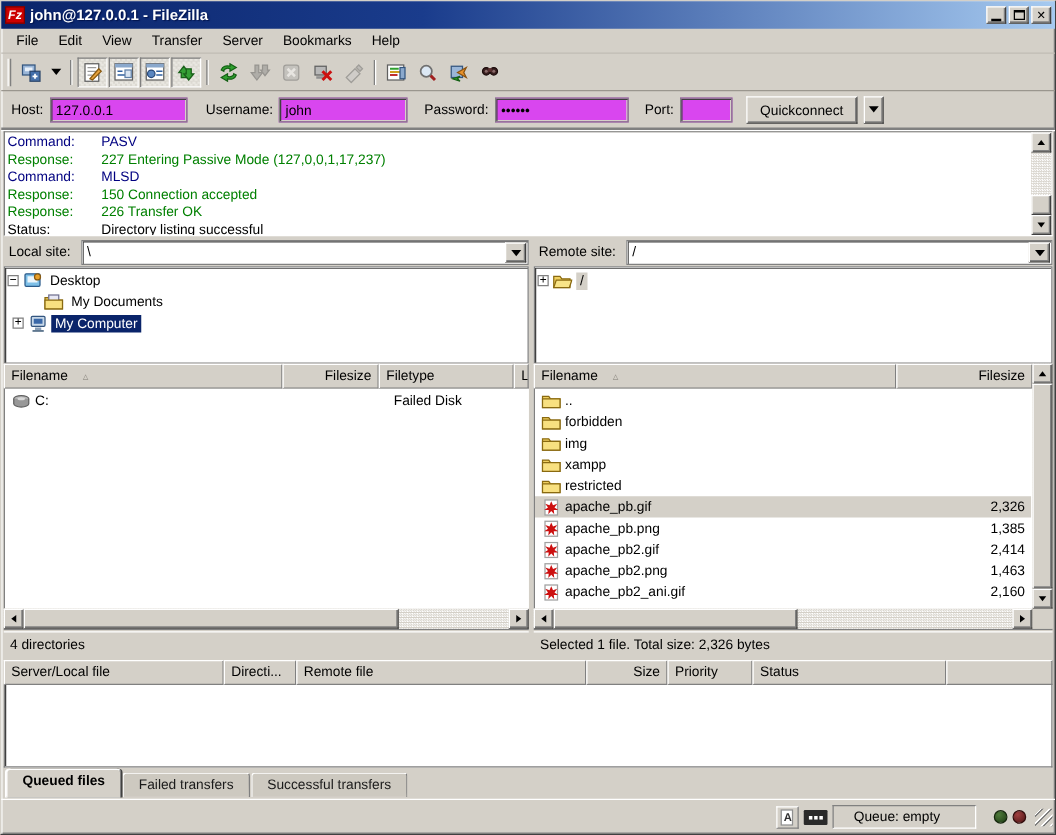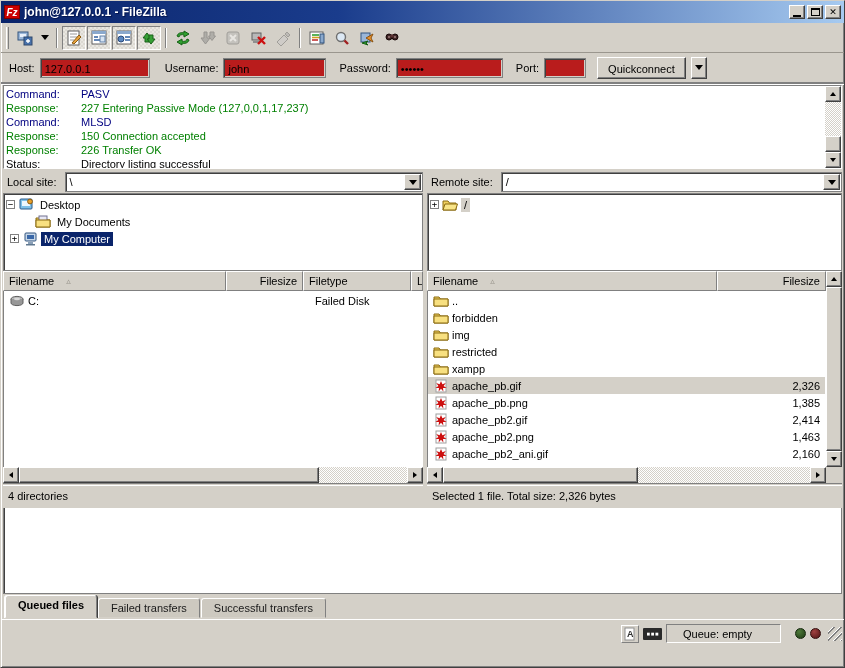--- a/index.html
+++ b/index.html
@@ -41,21 +41,21 @@
   .tb.pressed{ border:1px solid; border-color:#808080 #fff #fff #808080;
     background:repeating-conic-gradient(#e9e7e1 0% 25%, #dcd9d2 0% 50%) 0 0/4px 4px; }
   .tb.narrow{ width:14px; }
   .tbsep{ width:2px; height:20px; margin:0 3px; border-left:1px solid #808080; border-right:1px solid #fff; }
   .tbgrip{ width:3px; height:22px; margin:0 3px 0 1px; border-left:1px solid #fff; border-right:1px solid #808080;}
   .dis{ filter:grayscale(1) opacity(.45); }
   
   .quickbar{ height:31px; flex:0 0 31px; display:flex; align-items:center; gap:5px; padding:0 8px;
     border-bottom:2px solid; border-color:#808080; box-shadow:0 1px 0 #fff; }
   .qlabel{ white-space:nowrap; }
-  .field{ height:20px; background:#b91c1c; border:1px solid #808080;
+  .field{ height:20px; background:#d946ef; border:1px solid #808080;
     box-shadow: inset 1px 1px 0 #404040, inset -1px -1px 0 #d4d0c8;
     padding:3px 4px 0 4px; font-size:11px; }
   .qc-btn{ height:22px; padding:3px 10px 0 10px; margin-left:6px; }
   .qc-drop{ width:16px; height:22px; display:flex; align-items:center; justify-content:center; }
   .arrow-down{ width:0; height:0; border-left:4px solid transparent; border-right:4px solid transparent; border-top:5px solid #000; }
   
   .logwrap{ height:87px; flex:0 0 87px; display:flex; padding:1px 2px 2px 2px; }
   .logpane{ flex:1; display:flex; }
   .log{ flex:1; background:#fff; padding:1px 2px; overflow:hidden; line-height:14px; }
   .logline{ display:flex; }
@@ -158,20 +158,29 @@
         <div class="minbar"></div>
       </div>
     <div class="winbtn raised">
         <div class="maxbox"></div>
       </div>
     <div class="winbtn raised">
         <span>✕</span>
       </div>
   </div>
 
+  <div class="menubar">
+    <span class="menu-item">File</span>
+    <span class="menu-item">Edit</span>
+    <span class="menu-item">View</span>
+    <span class="menu-item">Transfer</span>
+    <span class="menu-item">Server</span>
+    <span class="menu-item">Bookmarks</span>
+    <span class="menu-item">Help</span>
+  </div>
 
   <div class="toolbar">
     <div class="tbgrip"></div>
     <span class="tb">
       <svg width="18" height="18" viewBox="0 0 18 18">
         <rect x="2" y="3" width="10" height="8" fill="#9ab6d8" stroke="#33557f"></rect>
         <rect x="4" y="5" width="6" height="3" fill="#e8f0fa"></rect>
         <rect x="8" y="8" width="8" height="8" fill="#3a68a8" stroke="#1e3a62" opacity="0.9"></rect>
         <path d="M10 12 L14 12 M12 10 L12 14" stroke="#fff" stroke-width="1.4"></path>
       </svg>
@@ -514,35 +523,35 @@
                   </div>
               </div>
               <div class="lrow">
                 <div class="fcell" style="width:290px">
                   <span class="ficon">
                       <svg width="16" height="12" viewBox="0 0 16 12">
                         <path d="M1 2 L6 2 L7.5 4 L15 4 L15 11 L1 11 Z" fill="#f0d060" stroke="#8a6a10"></path>
                         <path d="M1 4 L15 4 L15 11 L1 11 Z" fill="#f8e080" stroke="#8a6a10"></path>
                       </svg>
                     </span>
-                  <span>restricted</span>
+                  <span>xampp</span>
                 </div>
                 <div class="fcell right" style="flex:1">
                     <span></span>
                   </div>
               </div>
               <div class="lrow">
                 <div class="fcell" style="width:290px">
                   <span class="ficon">
                       <svg width="16" height="12" viewBox="0 0 16 12">
                         <path d="M1 2 L6 2 L7.5 4 L15 4 L15 11 L1 11 Z" fill="#f0d060" stroke="#8a6a10"></path>
                         <path d="M1 4 L15 4 L15 11 L1 11 Z" fill="#f8e080" stroke="#8a6a10"></path>
                       </svg>
                     </span>
-                  <span>xampp</span>
+                  <span>restricted</span>
                 </div>
                 <div class="fcell right" style="flex:1">
                     <span></span>
                   </div>
               </div>
 
               <div class="lrow sel">
                 <div class="fcell" style="width:290px">
                   <span class="ficon">
                       <svg width="14" height="14" viewBox="0 0 14 14">
@@ -639,20 +648,41 @@
           <div class="corner"></div>
         </div>
       </div>
       <div class="listfoot">
         <span>Selected 1 file. Total size: 2,326 bytes</span>
       </div>
     </div>
   </div>
 
   <div class="queuepane">
+    <div class="listheader">
+      <div class="hcol" style="width:176px">
+        <span>Server/Local file</span>
+      </div>
+      <div class="hcol" style="width:58px">
+        <span>Directi...</span>
+      </div>
+      <div class="hcol" style="width:232px">
+        <span>Remote file</span>
+      </div>
+      <div class="hcol right" style="width:65px">
+        <span>Size</span>
+      </div>
+      <div class="hcol" style="width:68px">
+        <span>Priority</span>
+      </div>
+      <div class="hcol" style="width:155px">
+        <span>Status</span>
+      </div>
+      <div class="hcol" style="flex:1"></div>
+    </div>
     <div class="queuebody"></div>
   </div>
 
   <div class="tabsrow">
     <div class="tab active">Queued files</div>
     <div class="tab inactive">Failed transfers</div>
     <div class="tab inactive">Successful transfers</div>
   </div>
 
   <div class="statusbar">

